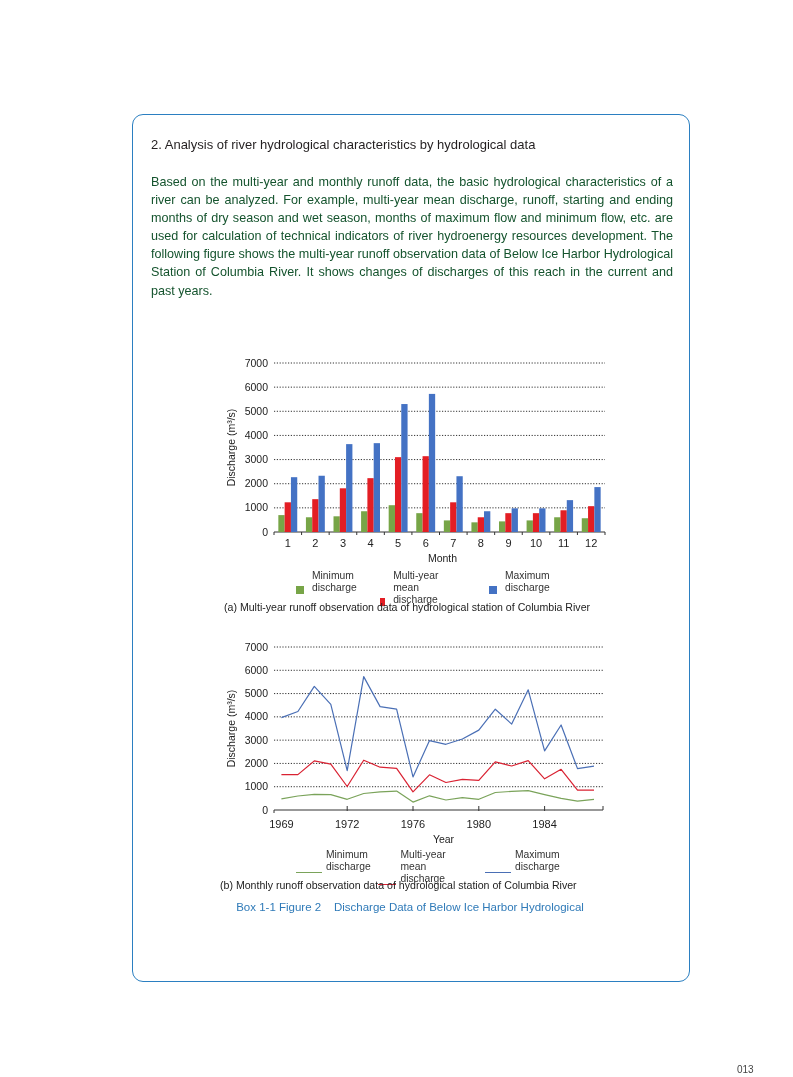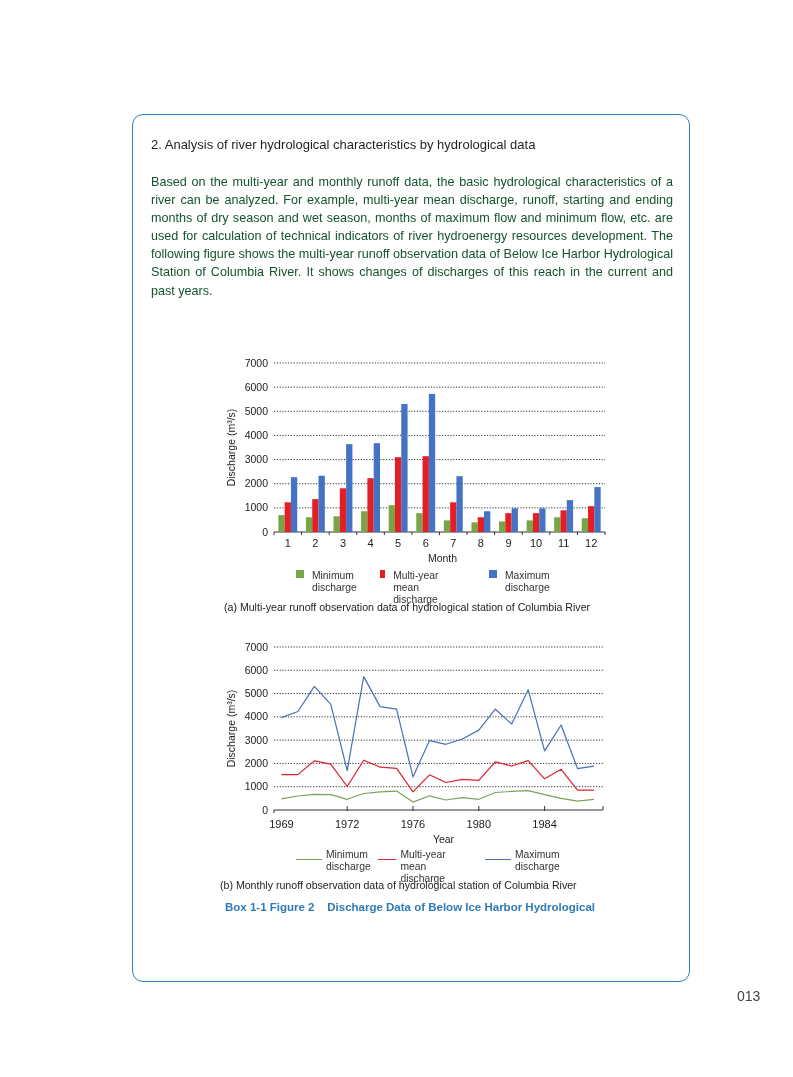--- a/index.html
+++ b/index.html
@@ -6,28 +6,28 @@
   body { width: 793px; height: 1077px; position: relative; overflow: hidden;
          font-family: "Liberation Sans", sans-serif; color: #231f20; }
   .box { position: absolute; left: 132px; top: 114px; width: 556px; height: 866px;
          border: 1.6px solid #2b7fc1; border-radius: 11px; }
   .heading { position: absolute; left: 151px; top: 137px; font-size: 13px; color: #231f20; }
   .body-text { position: absolute; left: 151px; top: 173px; width: 522px; font-size: 12.6px;
                line-height: 18.1px; text-align: justify; color: #14532d; }
   svg text { font-family: "Liberation Sans", sans-serif; fill: #222; }
   .chart { position: absolute; left: 0; top: 0; }
   .legend { position: absolute; font-size: 10.3px; color: #333; line-height: 12px; }
-  .legend .item { position: absolute; display: flex; align-items: flex-start; }
+  .legend .item { position: absolute; display: flex; align-items: flex-end; }
   .legend .swatch { width: 8px; height: 8px; margin-right: 8px; }
   .legend .line { width: 26px; height: 1.3px; margin-right: 4px; margin-top: 10px; }
   .legend .lbl { white-space: pre-line; }
   .sub-caption { position: absolute; font-size: 10.6px; color: #222; white-space: nowrap; }
   .fig-caption { position: absolute; left: 150px; top: 900px; width: 520px; text-align: center;
-                 font-size: 11.5px; font-weight: bold; color: #2f7ab8; line-height: 15px; }
-  .page-num { position: absolute; left: 737px; top: 988px; font-size: 14px; color: #444; }
+                 font-size: 11.5px; font-weight: normal; color: #2f7ab8; line-height: 15px; }
+  .page-num { position: absolute; left: 737px; top: 1064px; font-size: 10px; color: #444; }
 </style>
 </head>
 <body>
 
 <div class="box"></div>
 
 <div class="heading">2. Analysis of river hydrological characteristics by hydrological data</div>
 <div class="body-text">Based on the multi-year and monthly runoff data, the basic hydrological characteristics of a river can be analyzed. For example, multi-year mean discharge, runoff, starting and ending months of dry season and wet season, months of maximum flow and minimum flow, etc. are used for calculation of technical indicators of river hydroenergy resources development. The following figure shows the multi-year runoff observation data of Below Ice Harbor Hydrological Station of Columbia River. It shows changes of discharges of this reach in the current and past years.</div>
 
 <svg class="chart" id="bar-chart" width="793" height="1077" style="pointer-events:none">

